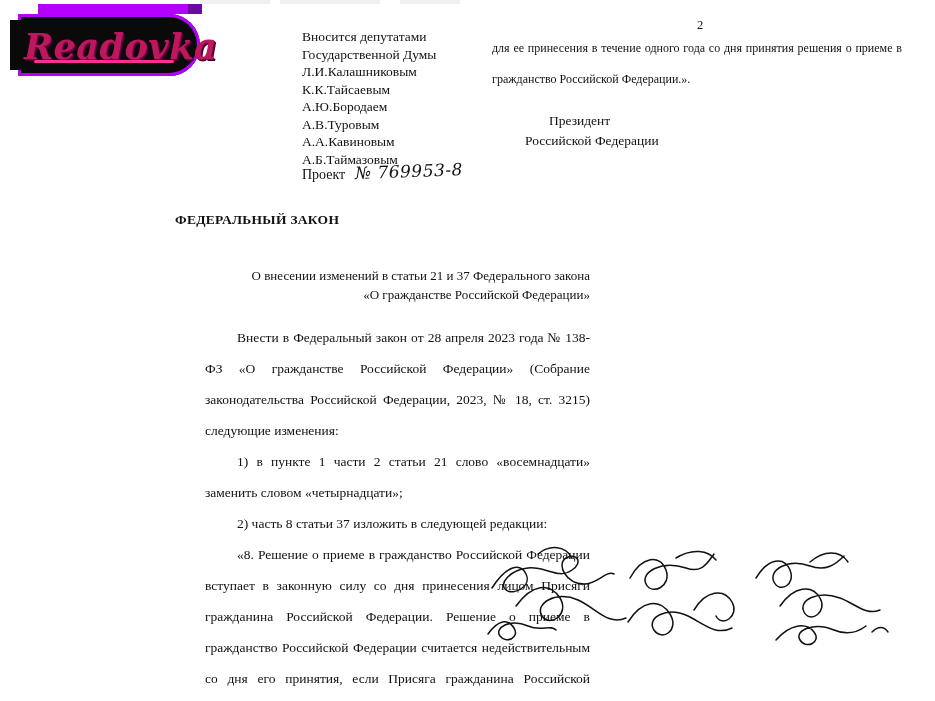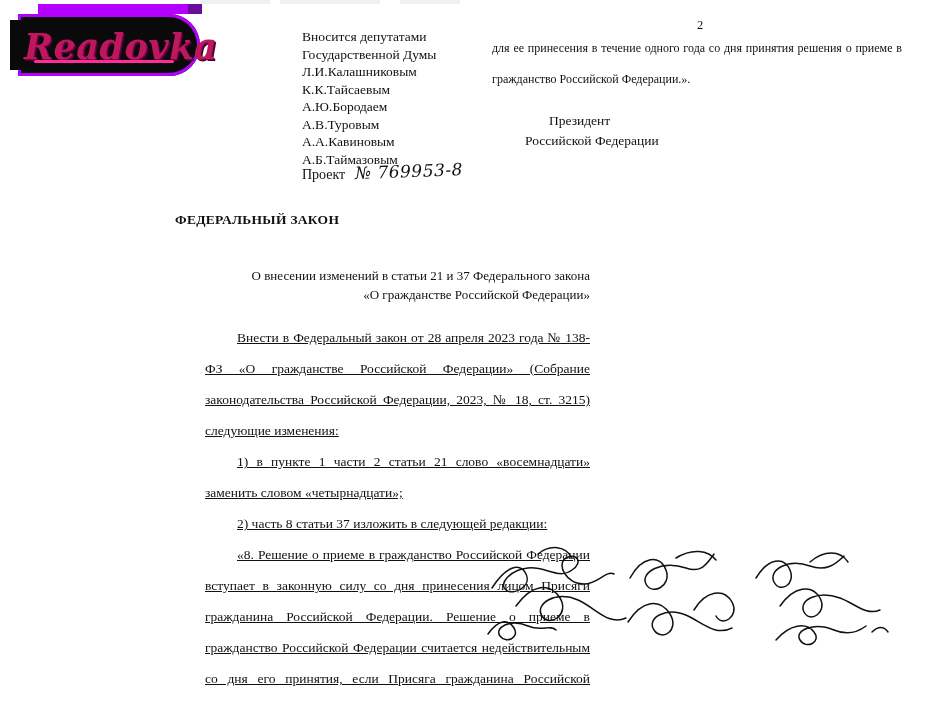--- a/index.html
+++ b/index.html
@@ -165,21 +165,21 @@
     width: 385px;
     font-size: 13.5px;
     line-height: 31px;
     text-align: justify;
   }
   .body-text p {
     margin: 0 0 0 0;
     text-align: justify;
     text-justify: inter-word;
   }
-  .body-text p.indent { text-indent: 32px; text-decoration: underline; }
+  .body-text p.indent { text-indent: 32px; }
 
   
   .page-num {
     position: absolute;
     left: 0;
     top: 18px;
     width: 440px;
     text-align: center;
     font-size: 12.5px;
   }

